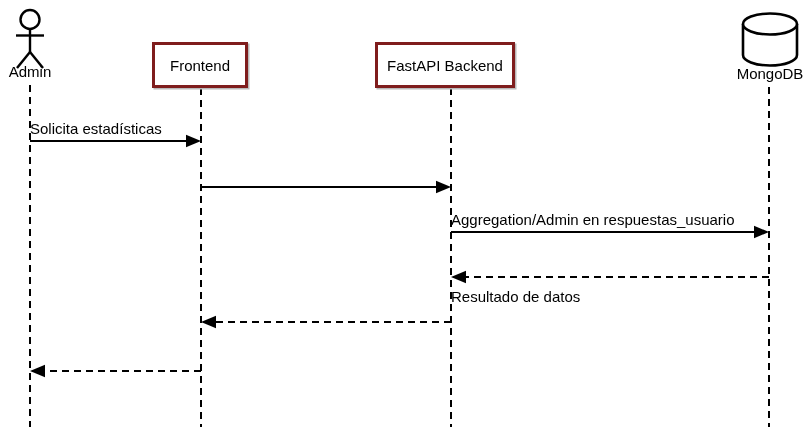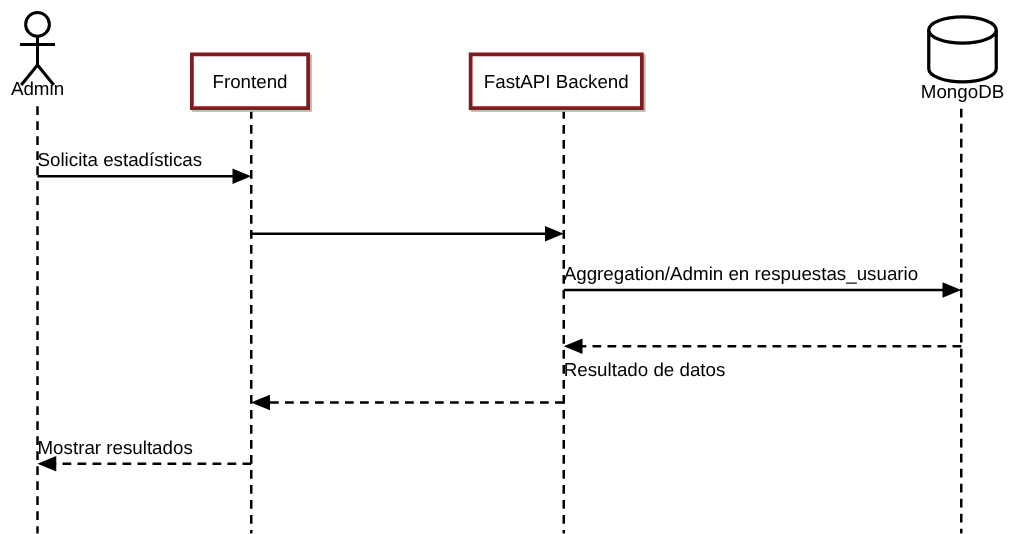--- a/index.html
+++ b/index.html
@@ -101,15 +101,14 @@
   <div class="participant-box box-backend">
     <span>FastAPI Backend</span>
   </div>
 
   <div class="endpoint-label label-admin">Admin</div>
   <div class="endpoint-label label-mongodb">MongoDB</div>
 
   <div class="msg-label msg-0">Solicita estadísticas</div>
   <div class="msg-label msg-2">Aggregation/Admin en respuestas_usuario</div>
   <div class="msg-label msg-3">Resultado de datos</div>
-  <div class="msg-label msg-5">Mostrar resultados</div>
 
 </div>
 
 </body></html>

